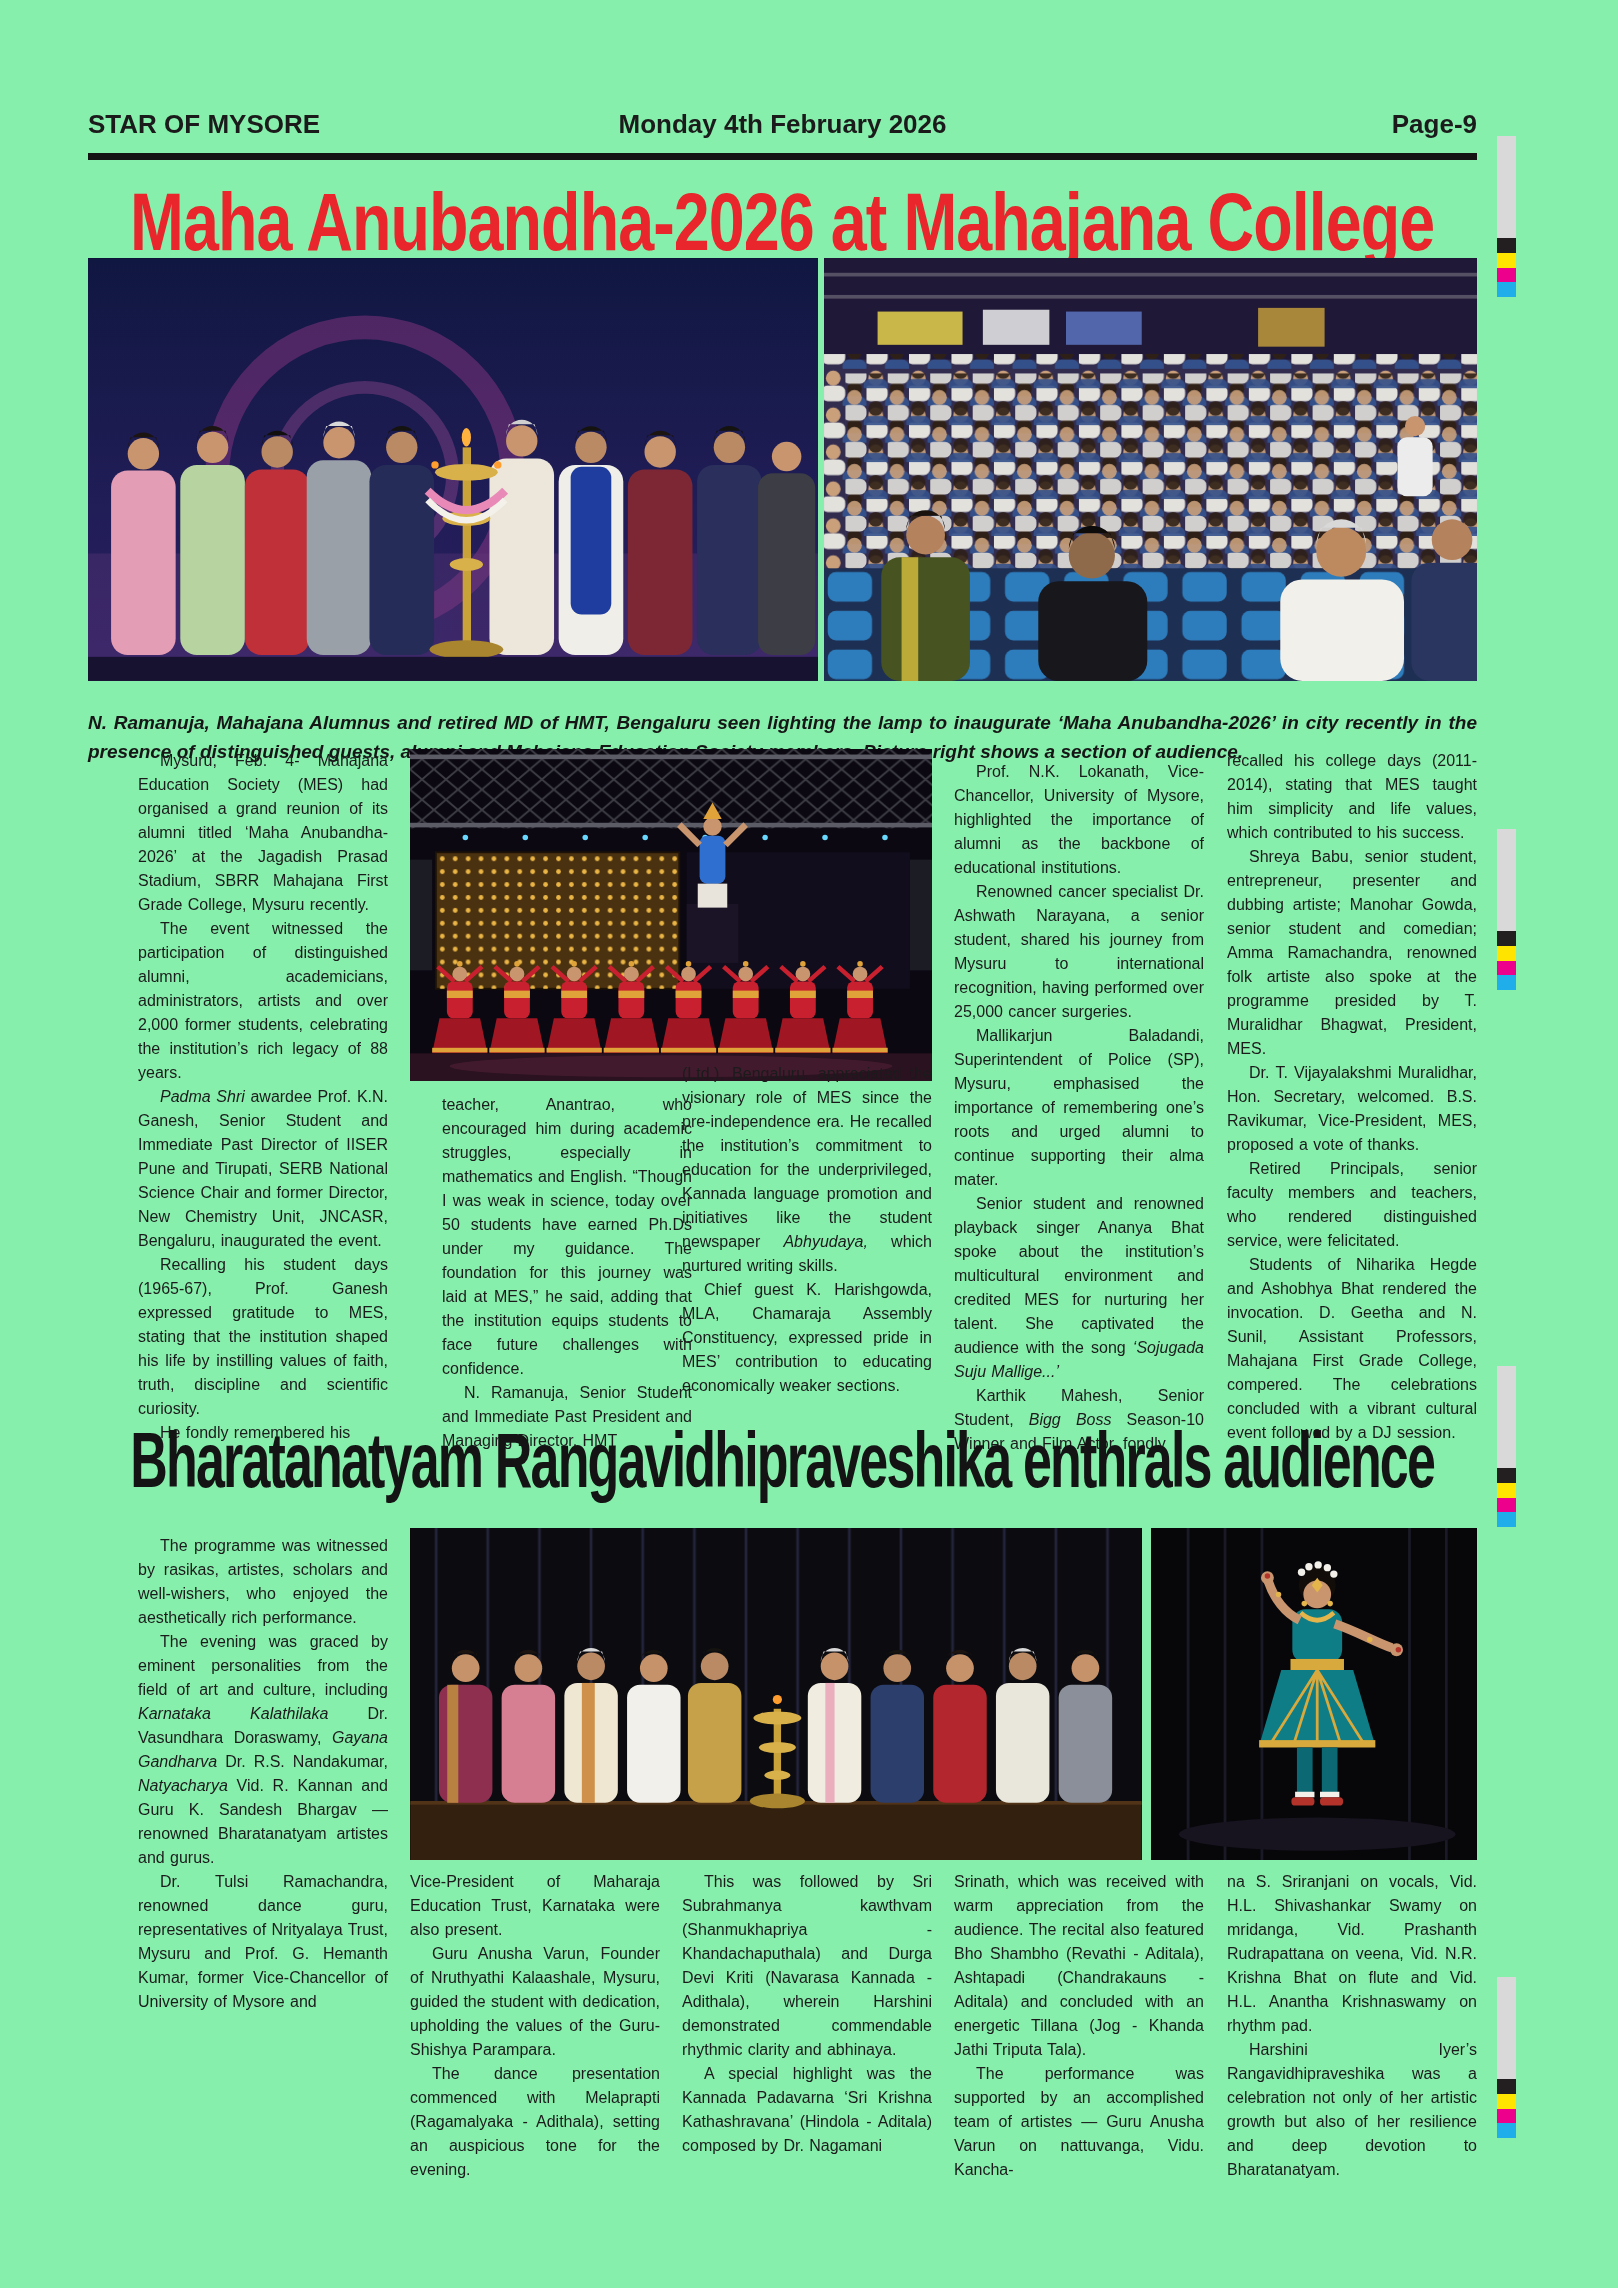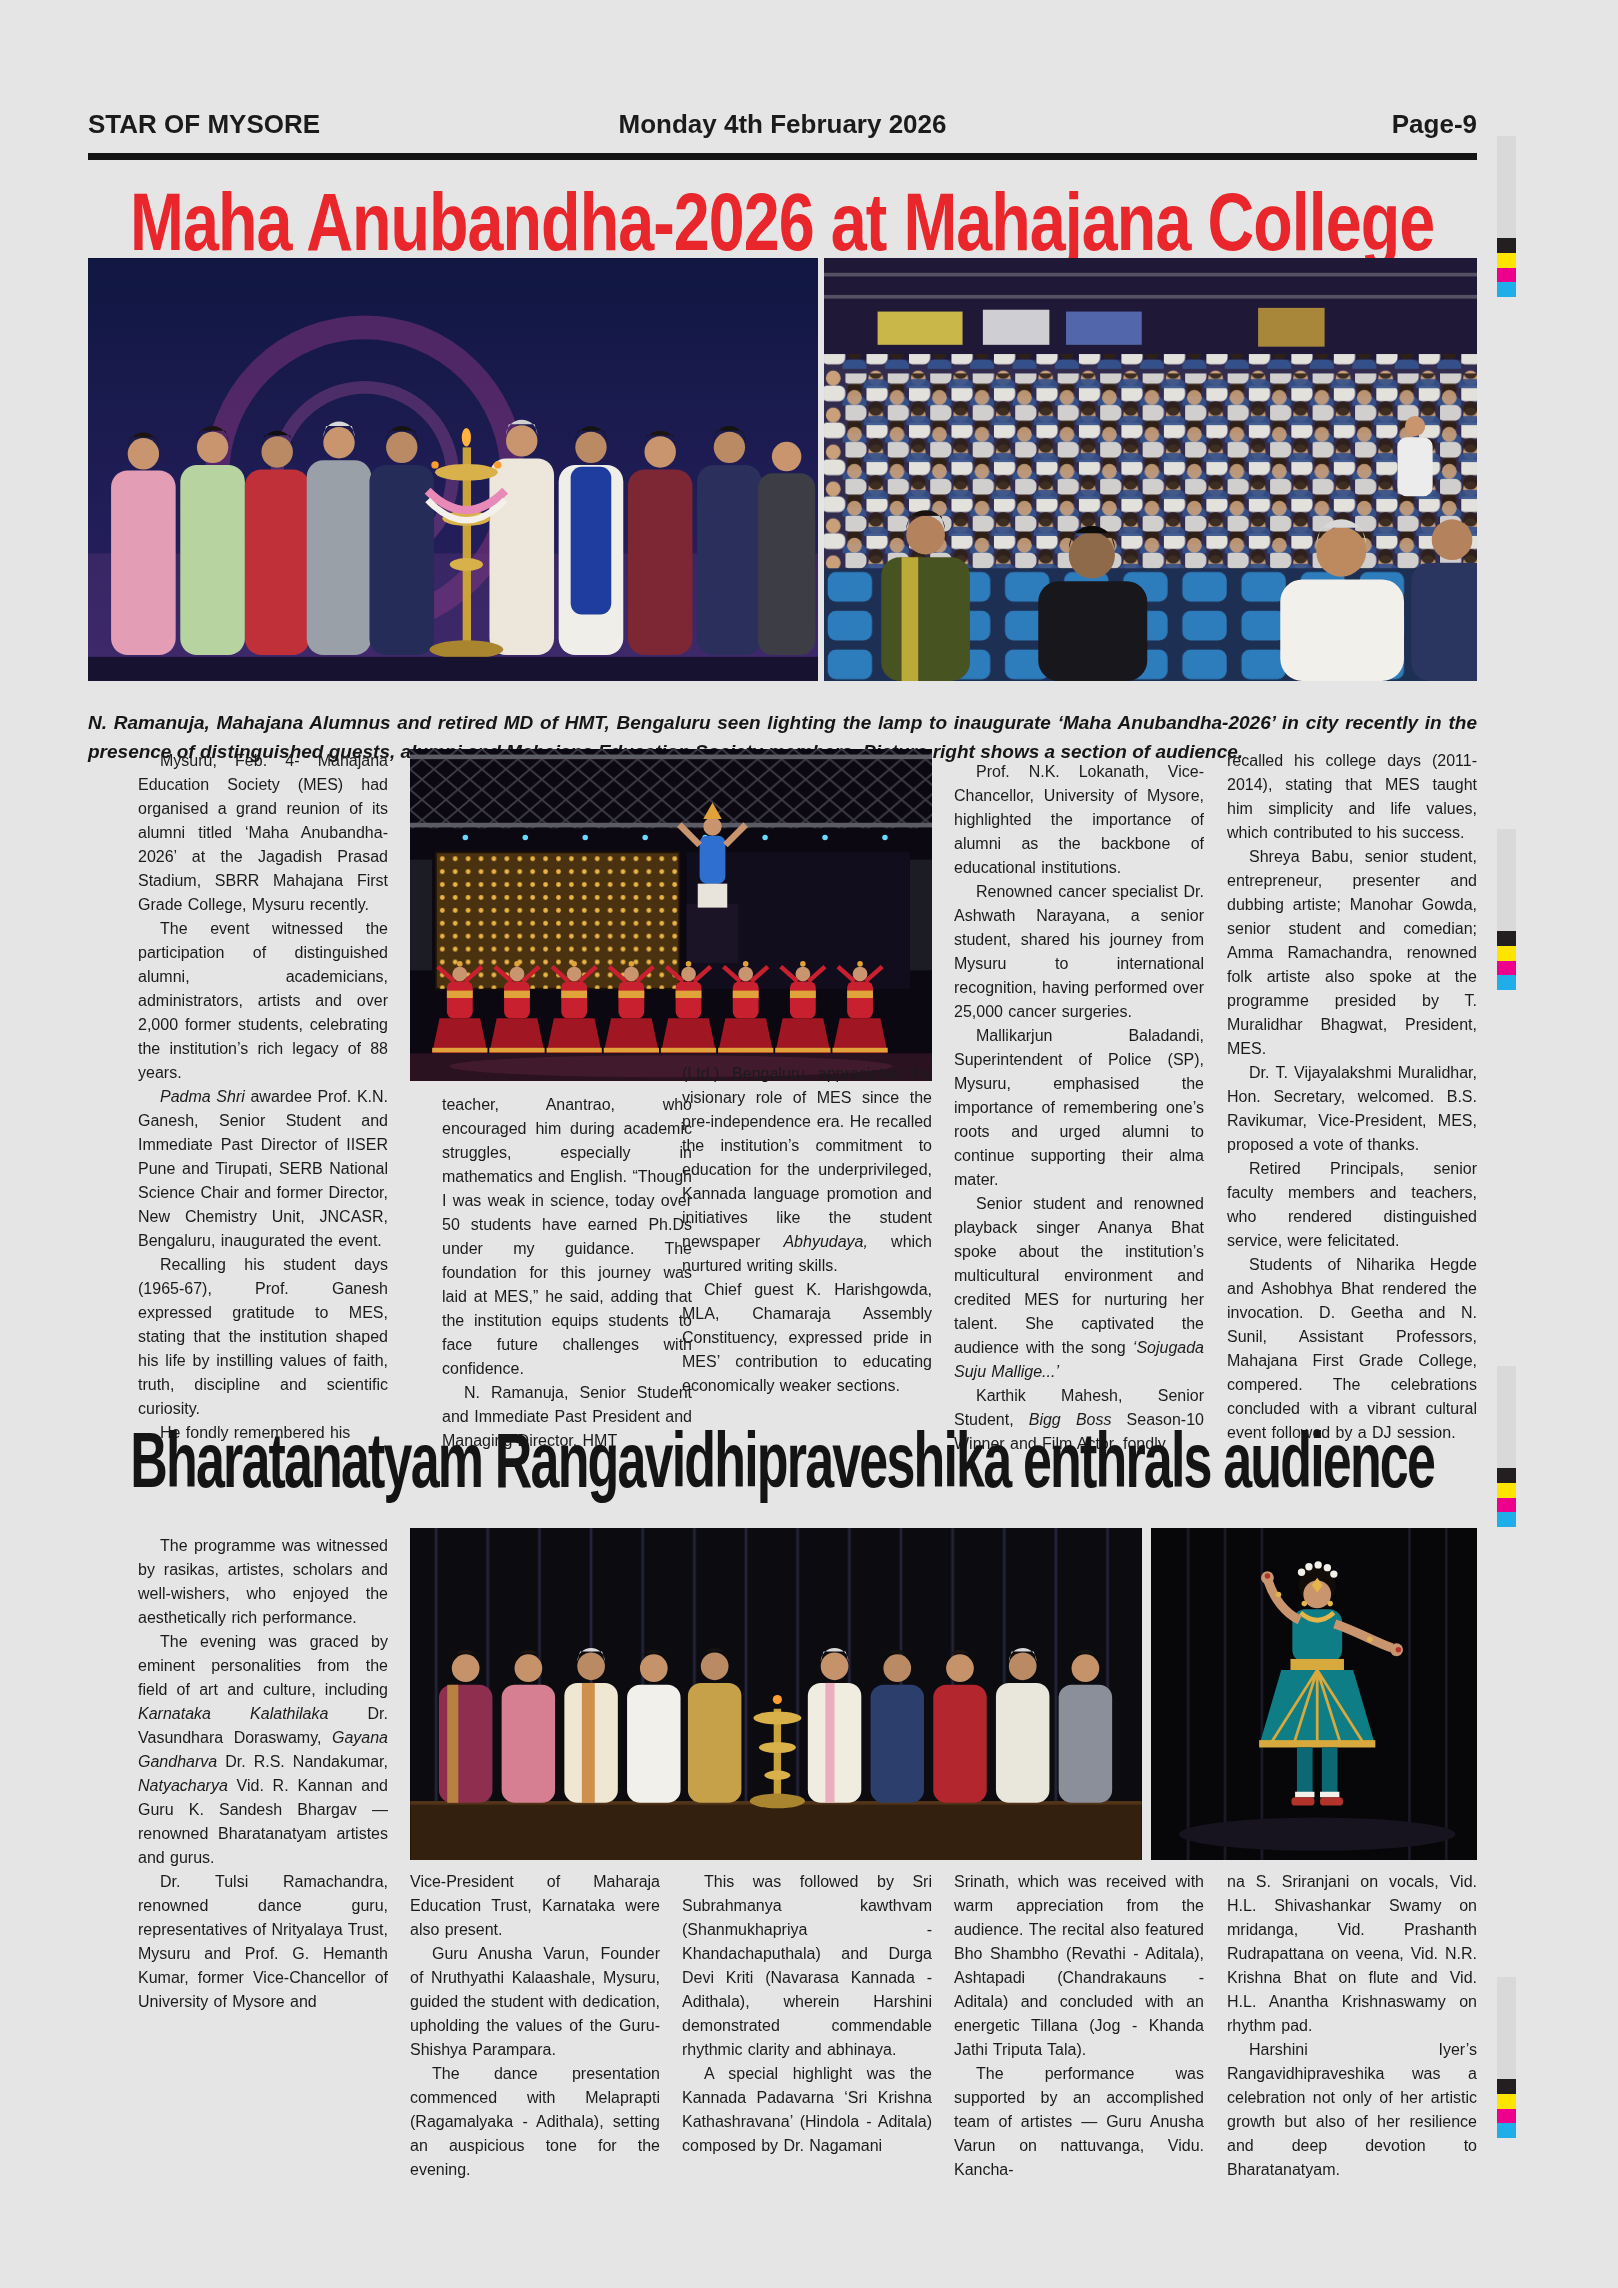--- a/index.html
+++ b/index.html
@@ -1,16 +1,16 @@
 <!DOCTYPE html>
 <html style="--headline_red: #e8262b; --reg_gray: #d9d9d9; --reg_black: #231f20; --reg_yellow: #ffe400; --reg_magenta: #ec008c; --reg_cyan: #1faee9;font-size:14.8px"><head>
 <meta charset="utf-8">
 <style>
   html,body{margin:0;padding:0;background:#ffffff;}
-  .sheet{position:relative;width:1619px;height:2289px;background:#e5e5e5;overflow:hidden;
+  .sheet{position:relative;width:1619px;height:2289px;background:#86efac;overflow:hidden;
          font-family:"Liberation Sans",sans-serif;color:#1b1b1b;}
   .abs{position:absolute;}
 
   
   .masthead-row{left:88px;top:109px;width:1389px;display:flex;align-items:baseline;
                 font-weight:bold;font-size:26px;letter-spacing:0;}
   .masthead-row .mh-left{flex:1;text-align:left;}
   .masthead-row .mh-center{flex:0 0 auto;text-align:center;}
   .masthead-row .mh-right{flex:1;text-align:right;}
   .top-rule{left:88px;top:153px;width:1389px;height:6.5px;background:#141414;}

